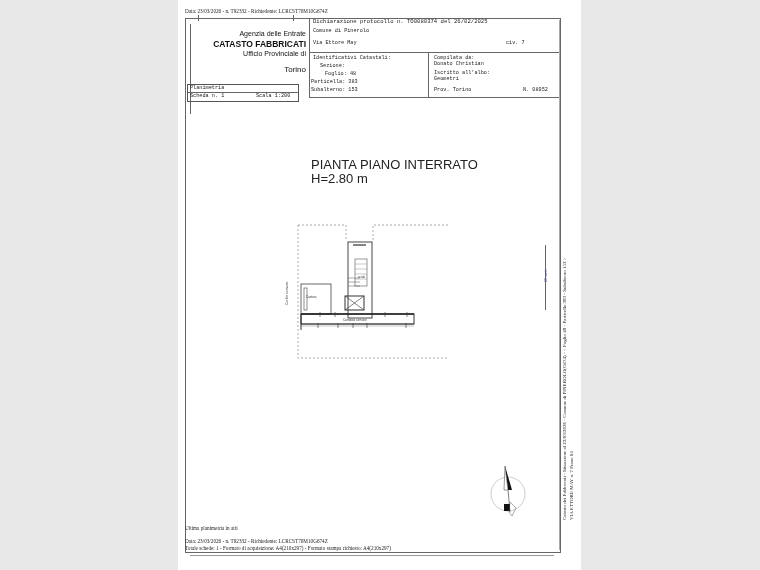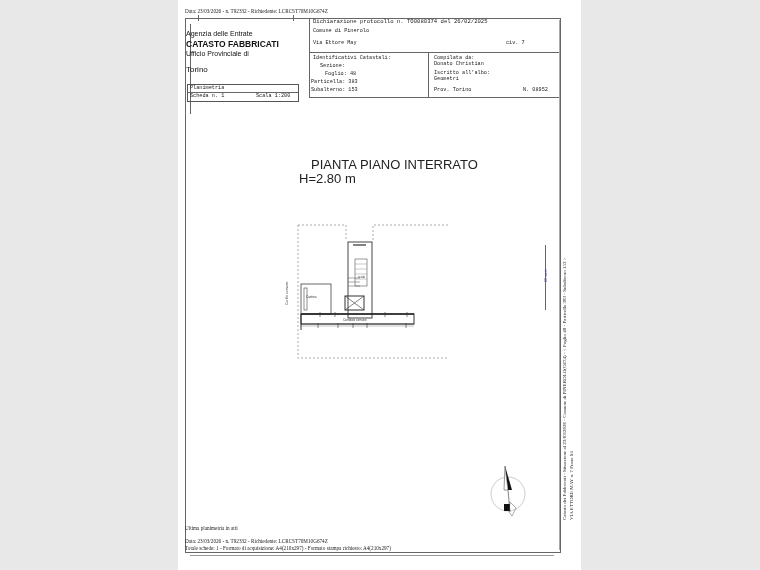--- a/index.html
+++ b/index.html
@@ -4,21 +4,21 @@
 <style>
   html, body { margin:0; padding:0; }
   body { width:760px; height:570px; background:#e8e8e8; position:relative; overflow:hidden; font-family:"Liberation Serif", serif; }
   .page { position:absolute; left:178px; top:0; width:403px; height:570px; background:#ffffff; }
   .abs { position:absolute; }
   .serif-tiny { font-family:"Liberation Serif", serif; font-size:5.2px; color:#222; white-space:nowrap; }
   .mono { font-family:"Liberation Mono", monospace; font-size:5.2px; color:#222; white-space:nowrap; }
   .sans { font-family:"Liberation Sans", sans-serif; color:#111; }
   .frame { border:1px solid #666; }
   .line { background:#666; }
-  .hdr-left { text-align:left; }
+  .hdr-left { text-align:right; }
   .title-big { font-family:"Liberation Sans", sans-serif; font-size:13px; color:#222; white-space:nowrap; }
   .vert { transform-origin:left top; transform:rotate(-90deg); white-space:nowrap; }
 </style>
 </head>
 <body>
 
 <div class="page">
 
   <div class="abs serif-tiny" style="left:7px; top:8px;">Data: 23/03/2026 - n. T92332 - Richiedente: LCRCST70M10G674Z</div>
 
@@ -59,21 +59,21 @@
     <div class="abs mono" style="left:124px; top:37px;">Compilata da:</div>
     <div class="abs mono" style="left:124px; top:43px;">Donato Christian</div>
     <div class="abs mono" style="left:124px; top:52px;">Iscritto all'albo:</div>
     <div class="abs mono" style="left:124px; top:58px;">Geometri</div>
     <div class="abs mono" style="left:124px; top:69px;">Prov. Torino</div>
     <div class="abs mono" style="left:213px; top:69px;">N. 08952</div>
     <div class="abs line" style="left:0; top:79px; width:250px; height:1px;"></div>
   </div>
 
   <div class="abs title-big" style="left:133px; top:157px;text-align:right;">PIANTA PIANO INTERRATO</div>
-  <div class="abs title-big" style="left:121px; top:171px;">H=2.80 m</div>
+  <div class="abs title-big" style="left:133px; top:171px;">H=2.80 m</div>
 
   <div class="abs" style="left:100px; top:222px; width:170px; height:140px;">
     <svg width="170" height="140" viewBox="0 0 170 140">
 
       <path d="M20 3 L68 3 L68 18" fill="none" stroke="#888" stroke-width="0.7" stroke-dasharray="2,2"></path>
       <path d="M95 18 L95 3 L170 3" fill="none" stroke="#888" stroke-width="0.7" stroke-dasharray="2,2"></path>
       <path d="M20 3 L20 136 L170 136" fill="none" stroke="#888" stroke-width="0.7" stroke-dasharray="2,2"></path>
 
       <rect x="70" y="20" width="24" height="76" fill="none" stroke="#333" stroke-width="0.9"></rect>
       <rect x="77" y="37" width="12" height="27" fill="none" stroke="#555" stroke-width="0.6"></rect>

